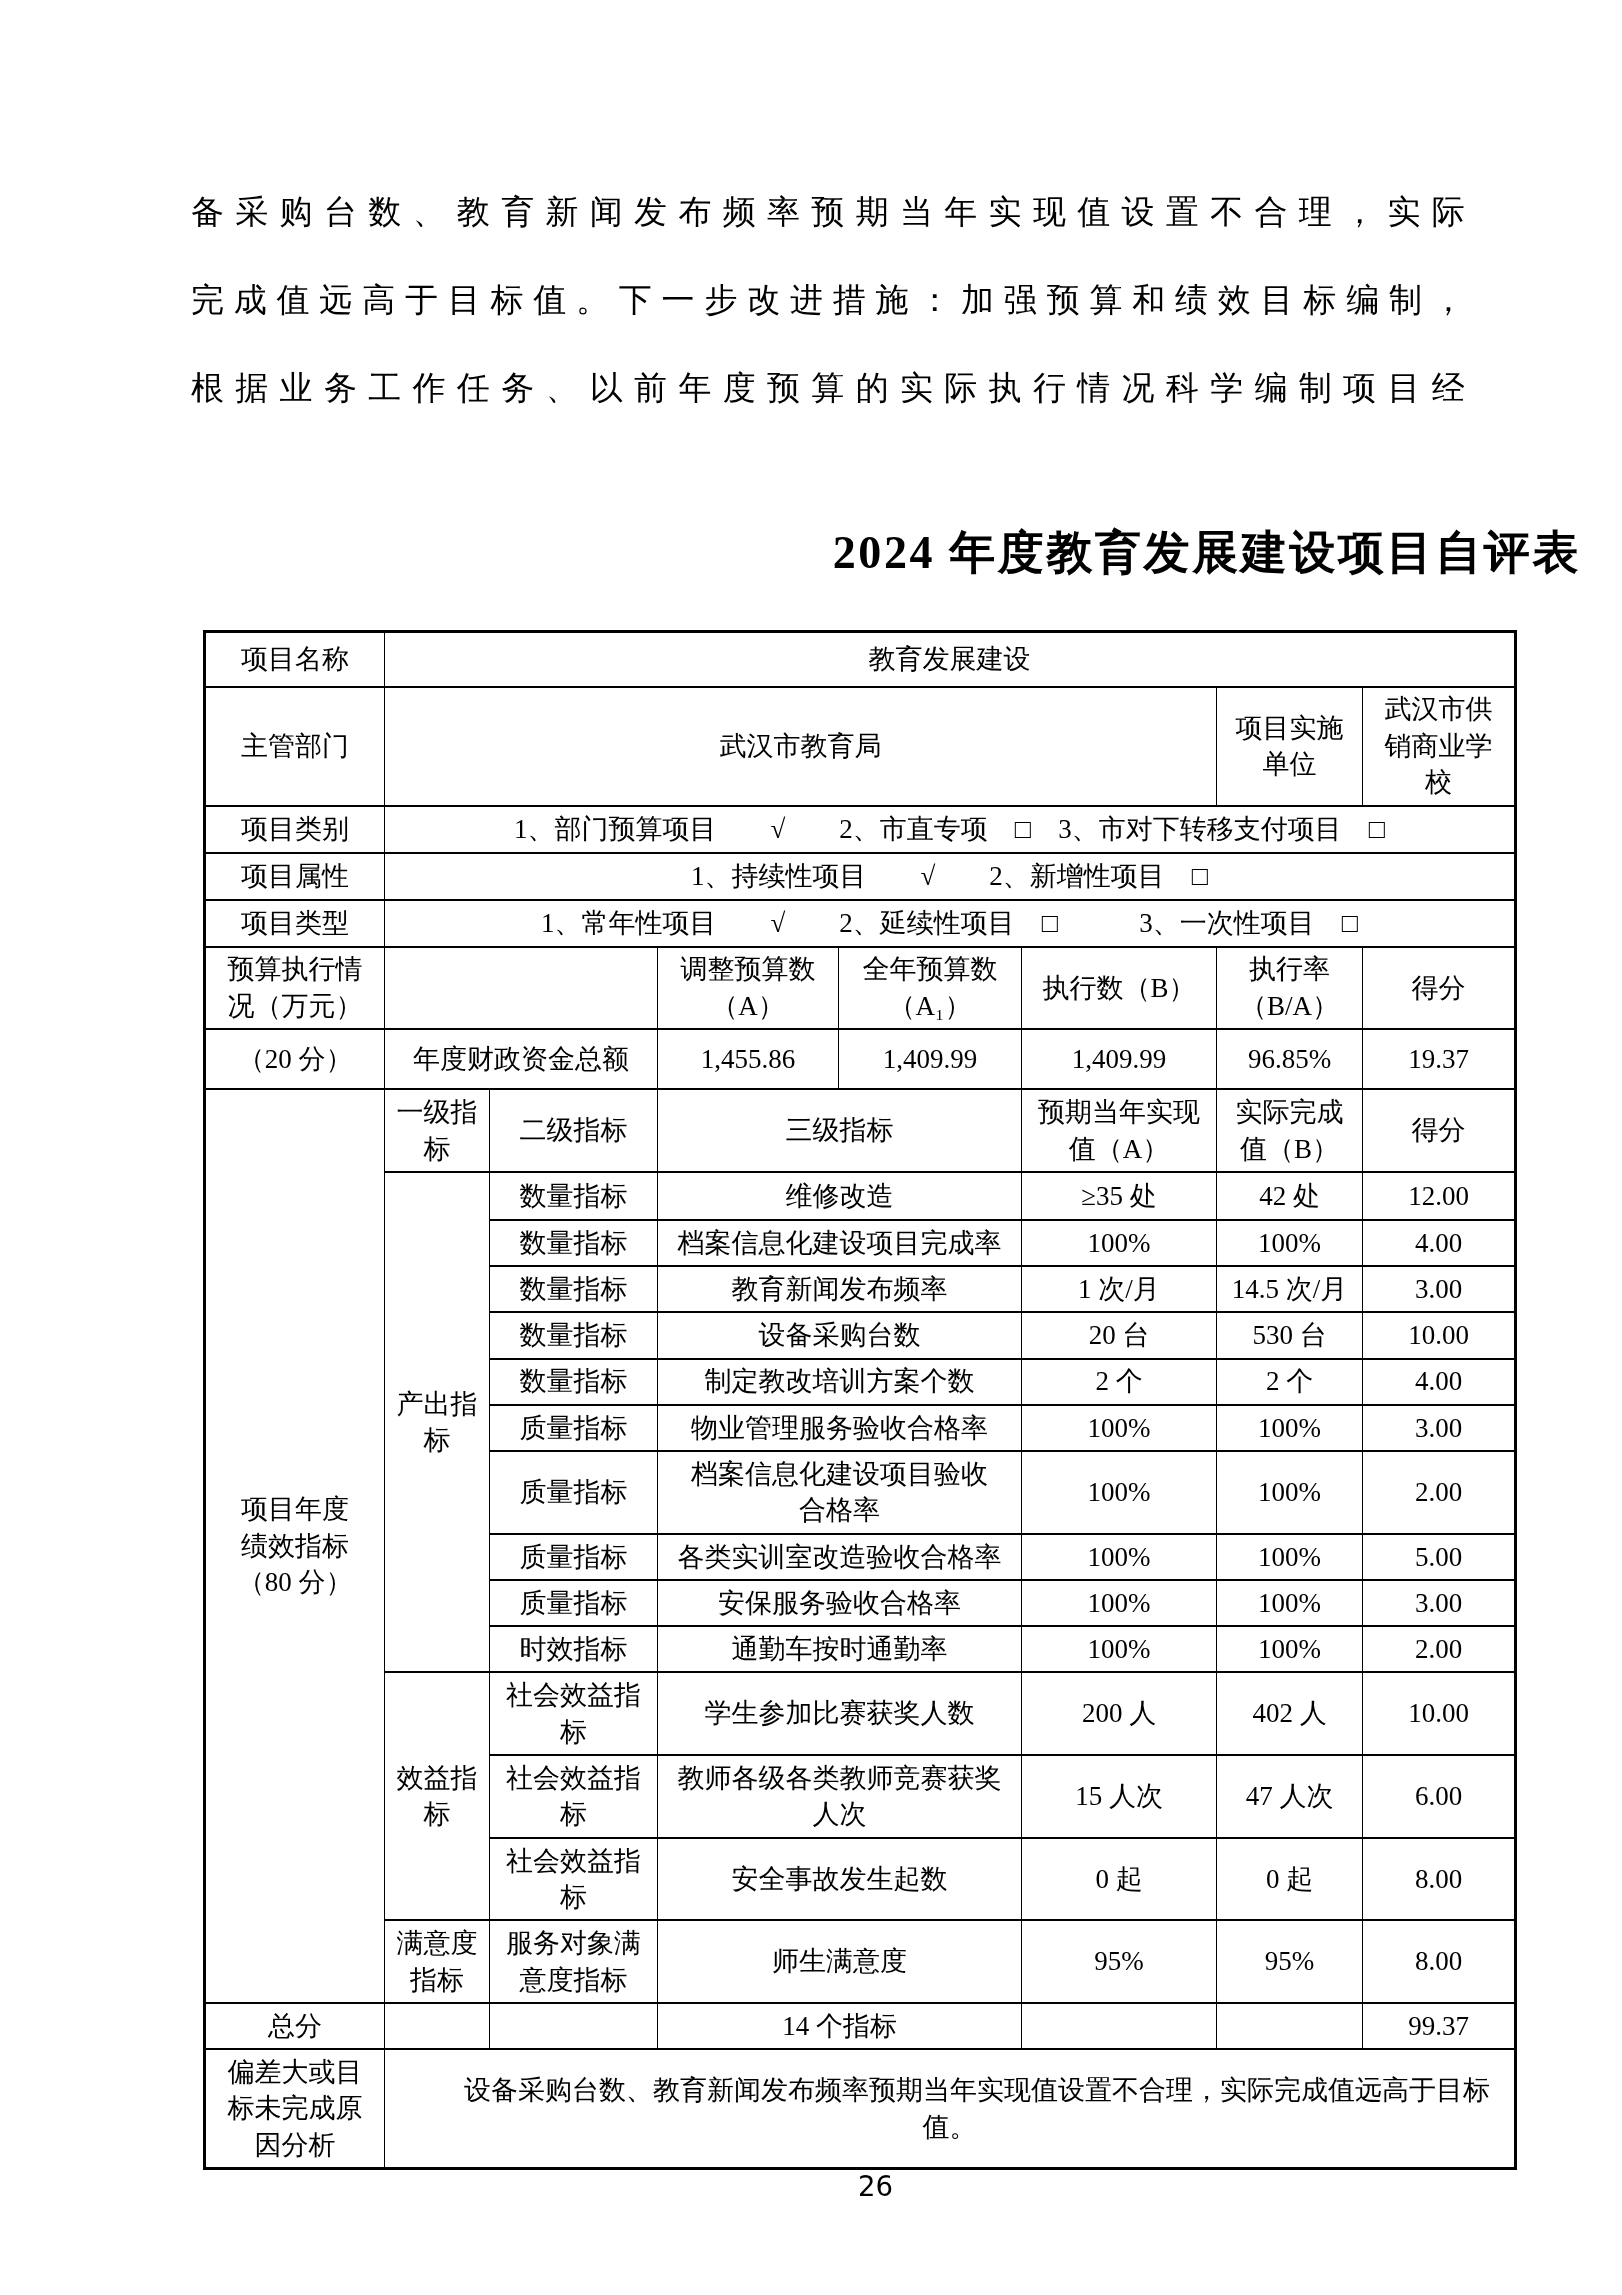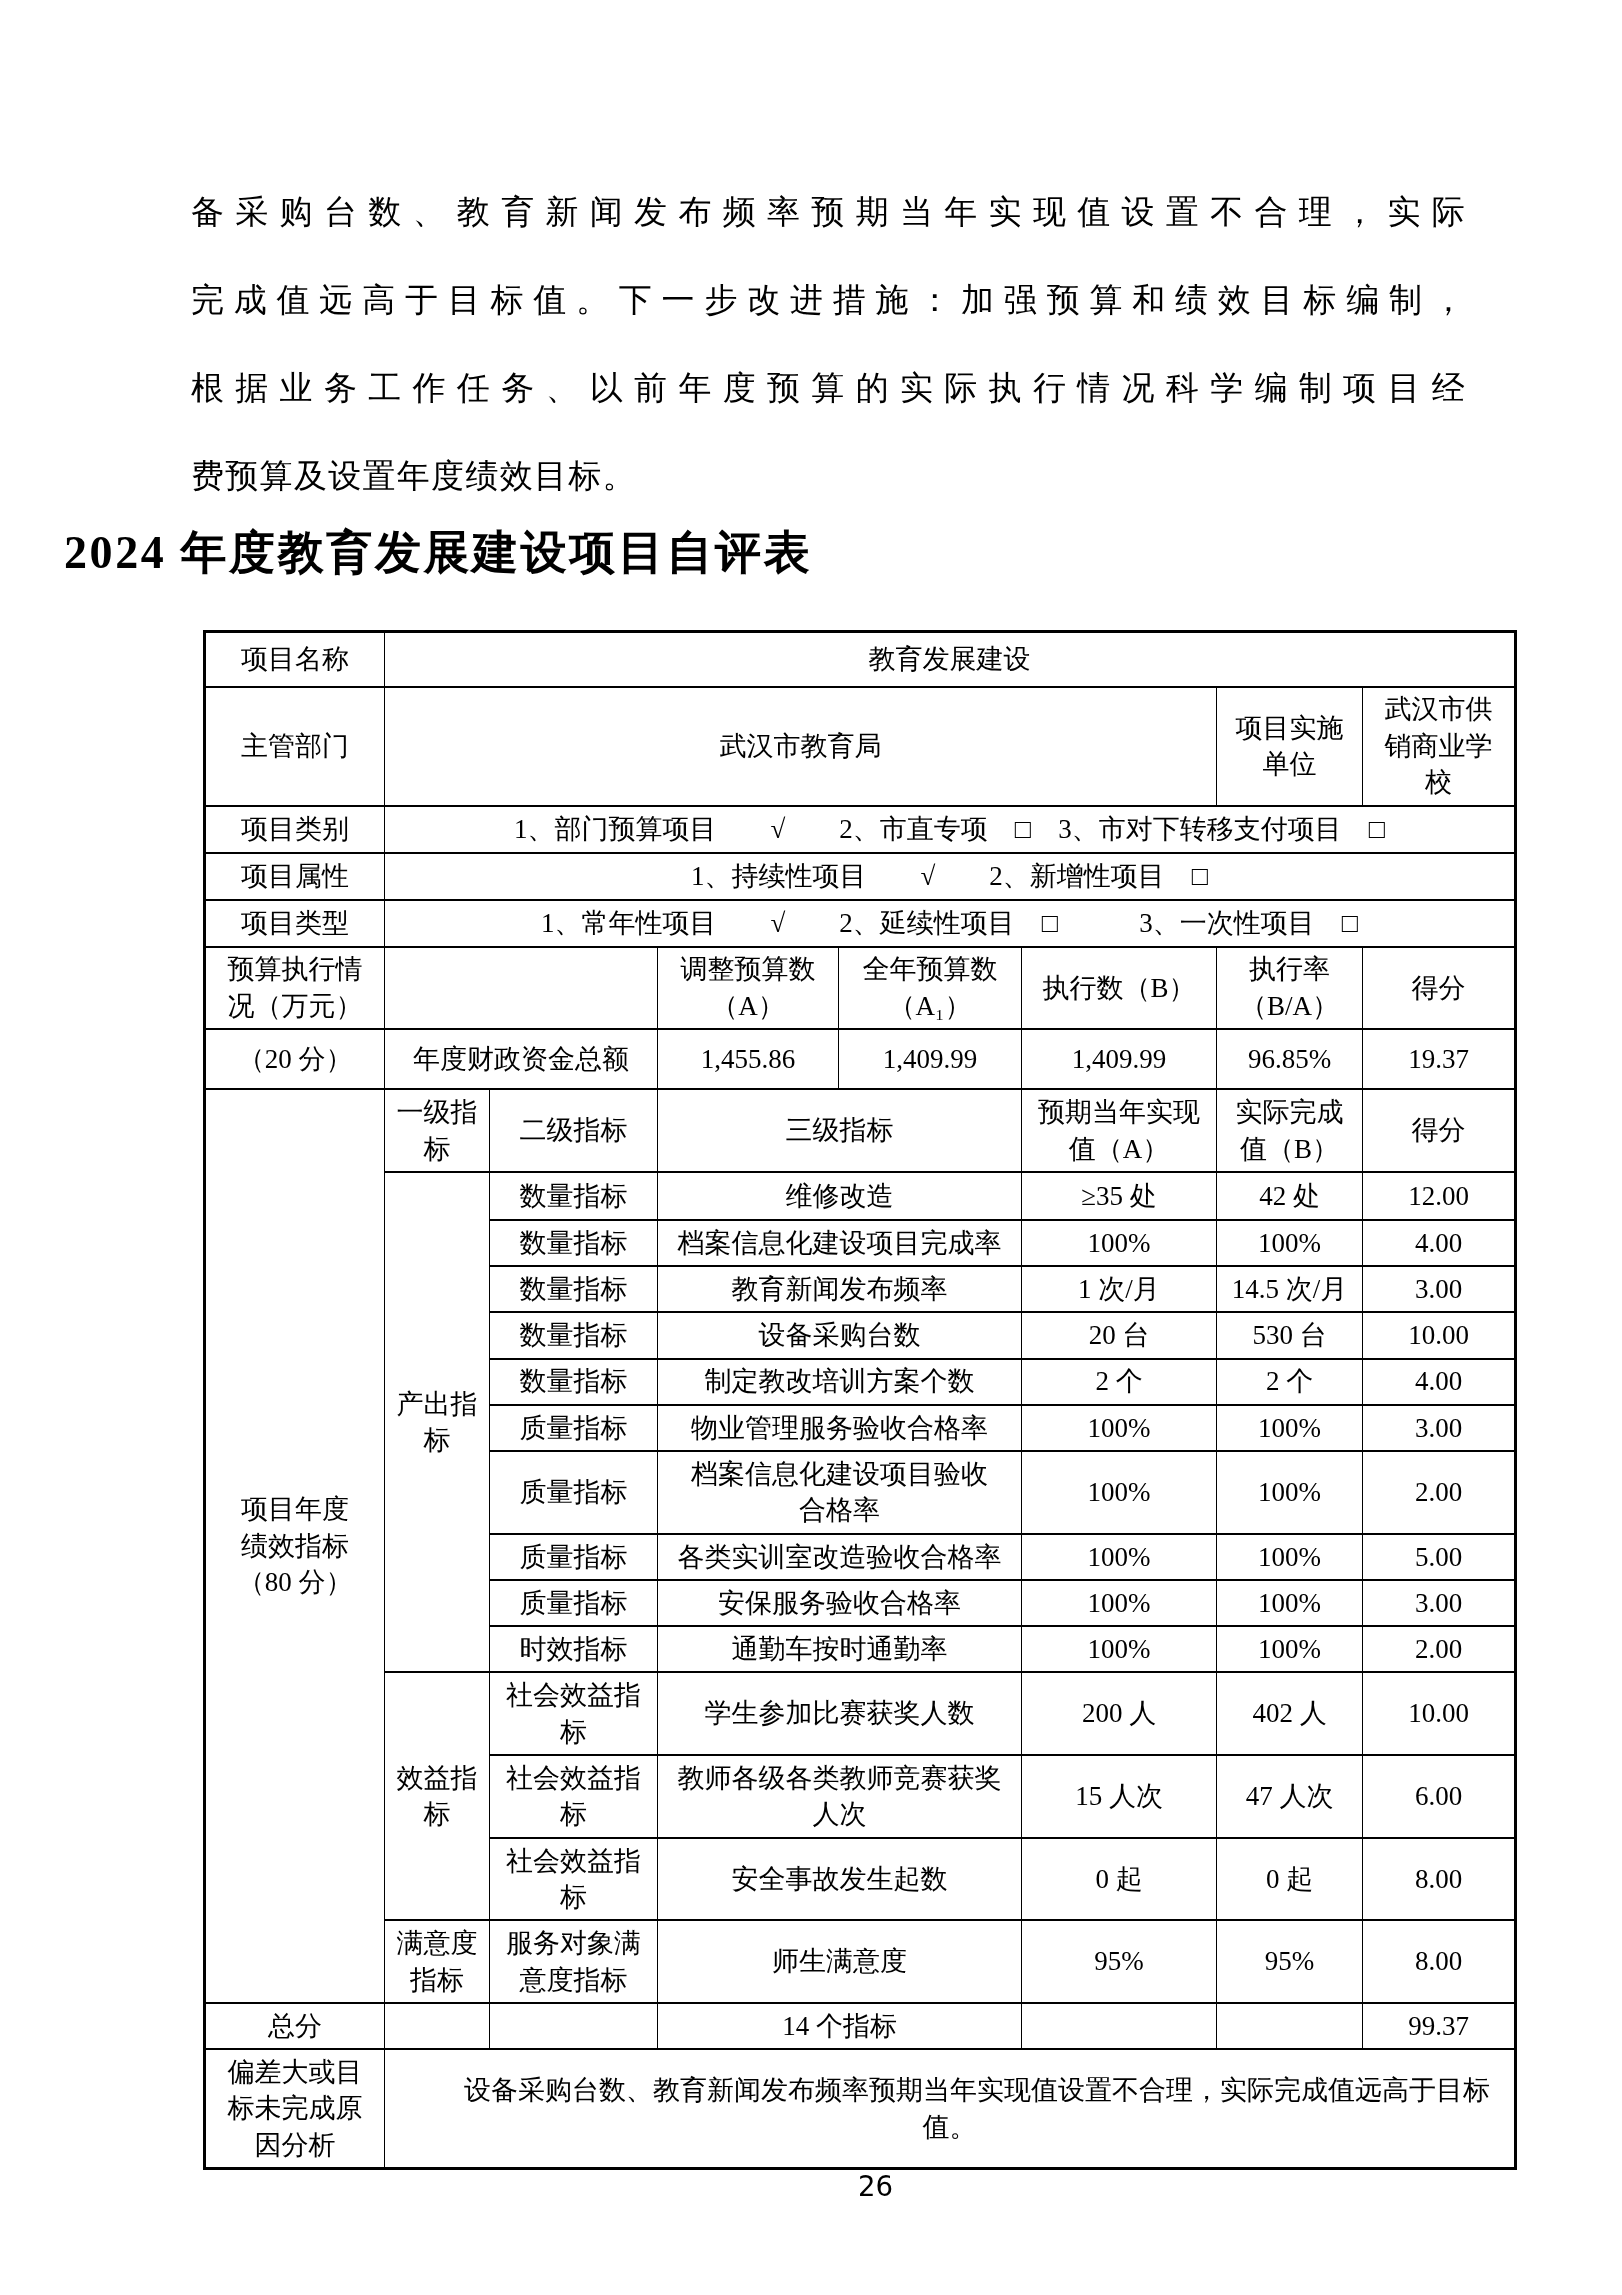--- a/index.html
+++ b/index.html
@@ -11,21 +11,21 @@
   .page { position:absolute; left:16px; top:0; width:1623px; height:2295px; background:#fff; }
 
   
   .intro { position:absolute; left:175px; top:168px; width:1275px;
            font-size:33px; letter-spacing:1.3px; }
   .intro .line { height:88px; line-height:88px; white-space:nowrap; }
   .intro .line.fill { text-align:justify; text-align-last:justify; white-space:normal;
                       overflow:hidden; }
 
   
-  .doc-title { position:absolute; left:0; top:522px; width:1517px; text-align:left;
+  .doc-title { position:absolute; left:0; top:522px; width:1517px; text-align:right;
                font-size:46px; font-weight:bold; letter-spacing:2.6px;padding-left:48px; }
   .unit-name { position:absolute; left:175px; top:586px; font-size:28px; }
 
   
   table.tbl { position:absolute; left:164px; top:630px; width:1312px;
               border-collapse:collapse; table-layout:fixed;
               border:3.3px solid #000;margin-left:23px; }
   table.tbl td {
     border-left:1.3px solid #000; border-right:1.3px solid #000;
     border-top:2px solid #000; border-bottom:2px solid #000;
@@ -40,21 +40,20 @@
 </style>
 </head>
 <body>
 
 <div class="page">
 
   <div class="intro">
     <div class="line fill">备采购台数、教育新闻发布频率预期当年实现值设置不合理，实际</div>
     <div class="line fill">完成值远高于目标值。下一步改进措施：加强预算和绩效目标编制，</div>
     <div class="line fill">根据业务工作任务、以前年度预算的实际执行情况科学编制项目经</div>
-    <div class="line">费预算及设置年度绩效目标。</div>
   </div>
 
   <div class="doc-title">2024 年度教育发展建设项目自评表</div>
 
   <table class="tbl">
     <colgroup>
       <col style="width:180px">
         <col style="width:105px">
         <col style="width:168px">
       <col style="width:181px">

